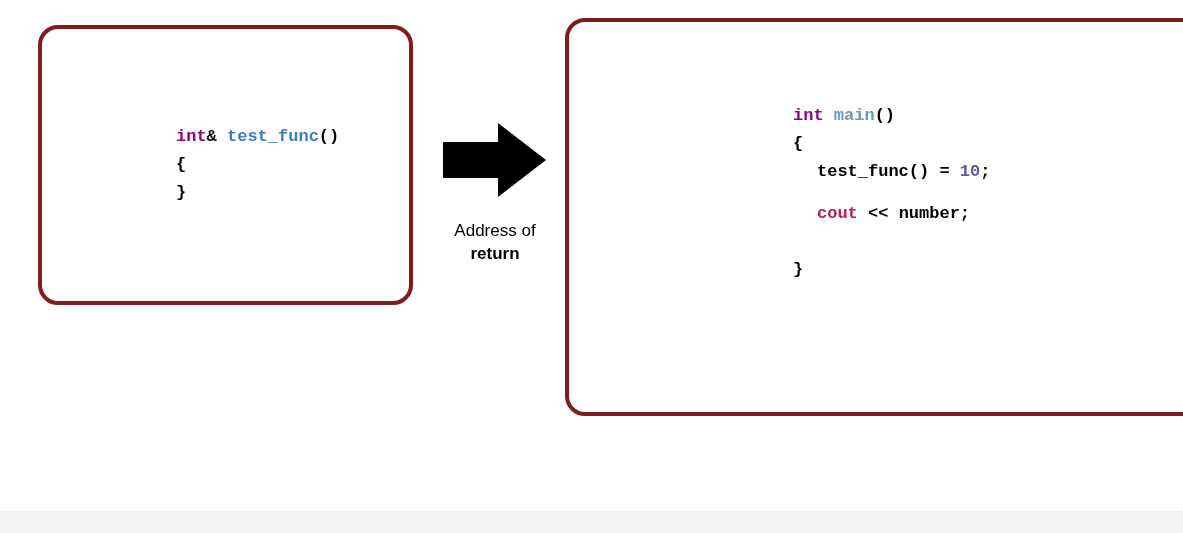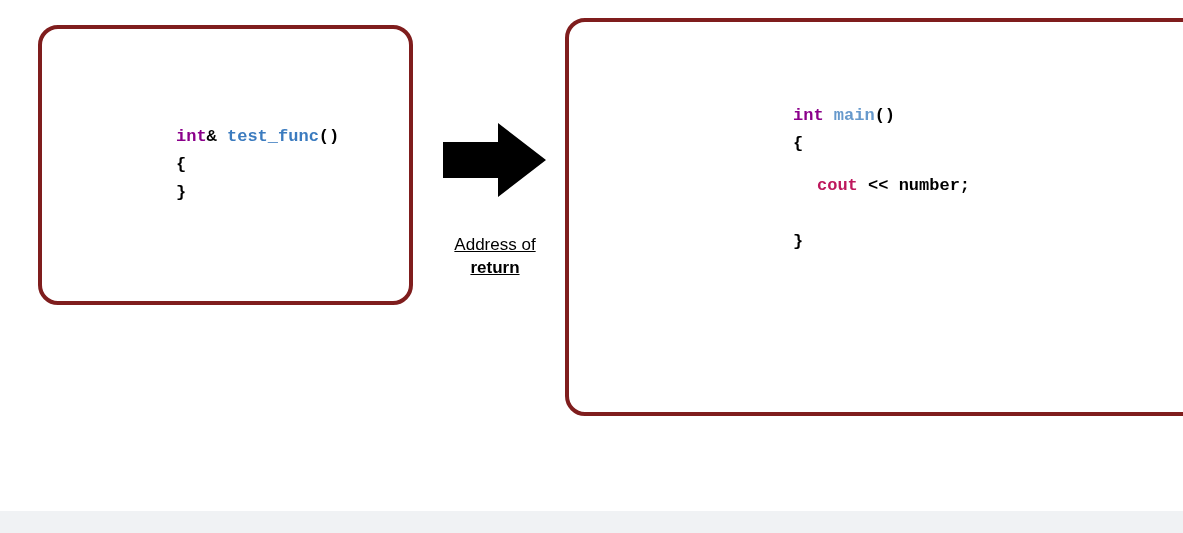--- a/index.html
+++ b/index.html
@@ -69,23 +69,22 @@
       top: 120px;
       width: 130px;
       display: flex;
       flex-direction: column;
       align-items: center;
     }
     .arrow-label {
       text-align: center;
       font-size: 17px;
       color: #000;
-      margin-top: 34px;
+      margin-top: 20px;
       line-height: 1.35;
-      text-decoration: underline;
     }
     .arrow-label .bold {
       font-weight: bold;
     }
     .bottom-bar {
       position: absolute;
       bottom: 0;
       left: 0;
       width: 100%;
       height: 22px;
@@ -117,20 +116,23 @@
       <span class="bold">return</span>
     </div>
   </div>
 
   <div class="code-box box-right">
     <div class="code-content">
       <div>
         <span class="kw-purple">int</span><span> </span><span class="kw-ltblue">main</span><span class="kw-black">()</span>
       </div>
       <div class="kw-black">{</div>
+      <div class="indent">
+        <span class="kw-black">test_func</span><span class="kw-black">() = </span><span class="kw-num">10</span><span class="kw-black">;</span>
+      </div>
       <div class="spacer"></div>
       <div class="indent">
         <span class="kw-goldish">cout</span><span class="kw-black"> &lt;&lt; </span><span class="kw-black">number;</span>
       </div>
       <div class="spacer"></div>
       <div class="spacer"></div>
       <div class="kw-black">}</div>
     </div>
   </div>
 

